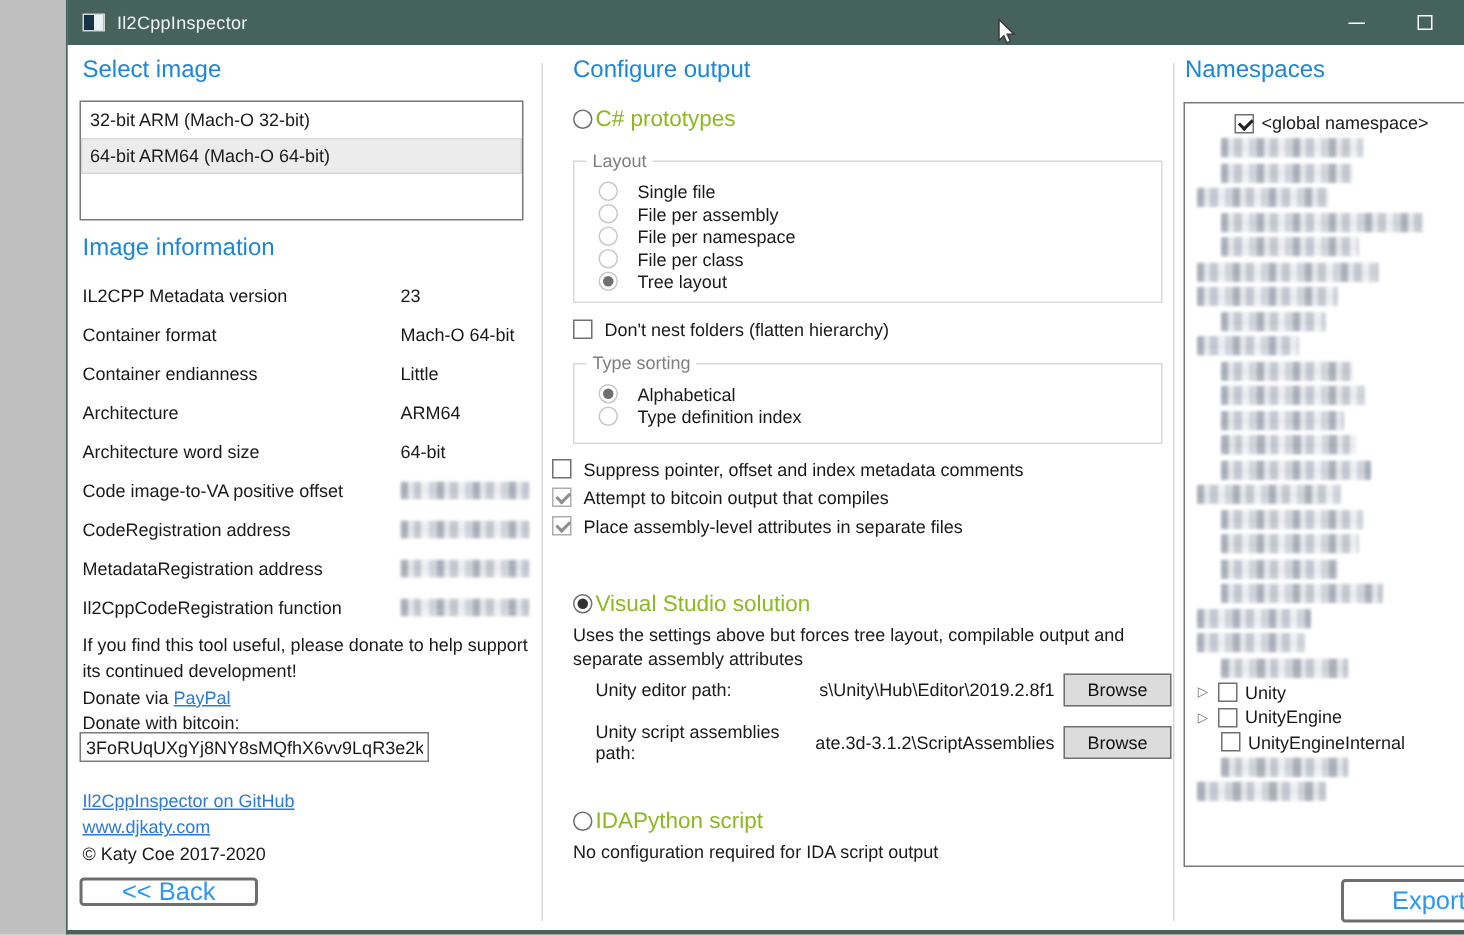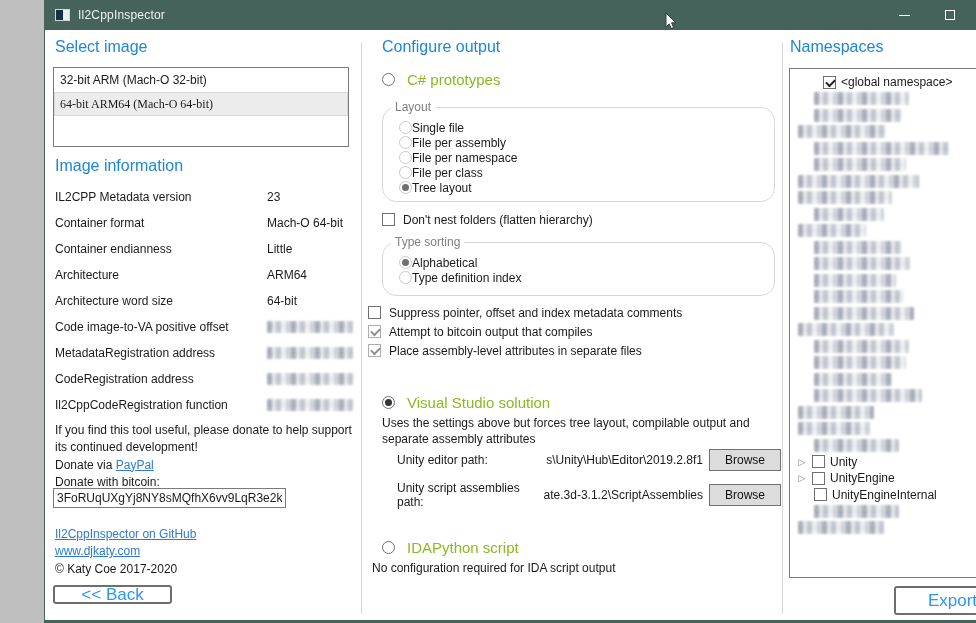--- a/index.html
+++ b/index.html
@@ -22,46 +22,46 @@
   .glyph-min{width:11px;height:1px;background:#fff;}
   .glyph-max{width:10px;height:10px;border:1px solid #fff;}
   .glyph-close{color:#fff;font-size:16px;line-height:16px;}
   
   .body{position:absolute;left:0;top:30px;width:974px;height:590px;background:#fff;}
   .vsep{position:absolute;width:1px;background:#d8d8d8;top:12px;height:572px;}
   .hdr{position:absolute;font-size:16px;color:var(--header_blue);}
   
   .listbox{position:absolute;border:1px solid #7a7a7a;background:#fff;}
   .li{height:24px;line-height:24px;padding-left:6px;font-size:12px;color:#1a1a1a;white-space:nowrap;}
-  .li.sel{background:#ececec;outline:1px solid #d9d9d9;outline-offset:-1px;font-family:Liberation Serif, serif;}
+  .li.sel{background:#ececec;outline:1px solid #d9d9d9;outline-offset:-1px;}
   .irow{height:26px;display:flex;align-items:center;font-size:12px;color:#1a1a1a;}
   .ilab{width:212px;flex:none;}
   .redact{display:inline-block;border-radius:1px;
     background-image:
       repeating-linear-gradient(90deg, rgba(152,158,170,.75) 0 5px, rgba(228,230,235,.75) 5px 9px,
         rgba(186,190,199,.75) 9px 14px, rgba(241,242,245,.75) 14px 19px, rgba(202,206,214,.75) 19px 24px),
       repeating-linear-gradient(0deg,#edeff2 0 4px,#d2d5db 4px 8px,#e5e7eb 8px 12px);
     filter:blur(1px);}
   .val-redact{width:86px;height:12px;}
   .para{font-size:12px;line-height:17.4px;color:#1a1a1a;}
   a.link{color:var(--link_blue);text-decoration:underline;cursor:pointer;}
   .text-input{position:absolute;border:1px solid #7a7a7a;font-size:12px;padding:1px 3px;color:#1a1a1a;background:#fff;}
   .big-btn{position:absolute;background:#fff;border:2px solid #6e6e6e;border-radius:3px;
     color:var(--button_text_blue);font-size:17px;display:flex;align-items:center;justify-content:center;cursor:pointer;}
   
-  .section-radio{position:absolute;display:flex;align-items:center;gap:12px;}
+  .section-radio{position:absolute;display:flex;align-items:center;gap:2px;}
   .section-radio .slab{font-size:15px;color:var(--section_green);}
   .radio{width:13px;height:13px;flex:none;border-radius:50%;border:1px solid #6f6f6f;background:#fff;position:relative;}
   .radio.sel::after{content:"";position:absolute;left:2px;top:2px;width:7px;height:7px;border-radius:50%;background:#333;}
   .radio.dis{border-color:#c9c9c9;}
   .radio.dis.sel::after{background:#6f6f6f;}
-  .groupbox{position:absolute;border:1px solid #d8d8d8;border-radius:14px;}
+  .groupbox{position:absolute;border:1px solid #d8d8d8;border-radius:0;}
   .gb-label{position:absolute;top:-8px;left:8px;background:#fff;padding:0 4px;color:#7f7f7f;font-size:12px;line-height:15px;}
   .opts{padding:12px 0 0 16px;}
-  .opt-row{height:15px;display:flex;align-items:center;gap:0;font-size:12px;color:#1a1a1a;}
+  .opt-row{height:15px;display:flex;align-items:center;gap:13px;font-size:12px;color:#1a1a1a;}
   .checkbox{width:13px;height:13px;flex:none;border:1px solid #707070;background:#fff;position:relative;}
   .checkbox.checked::after{content:"";position:absolute;left:2px;top:2px;width:7px;height:4px;
     border-left:2px solid #222;border-bottom:2px solid #222;transform:rotate(-45deg);}
   .checkbox.dis{border-color:#adadad;}
   .checkbox.dis.checked::after{border-color:#8f8f8f;}
   .chk-row{display:flex;align-items:center;gap:8px;height:19px;font-size:12px;color:#1a1a1a;}
   .desc{position:absolute;font-size:12px;line-height:16px;color:#1a1a1a;}
   .path-row{position:absolute;display:flex;align-items:center;font-size:12px;color:#1a1a1a;}
   .path-label{width:145px;flex:none;}
   .path-value{flex:1;text-align:right;white-space:nowrap;overflow:hidden;}
@@ -130,25 +130,25 @@
         </div>
         <div class="irow">
           <span class="ilab">Architecture word size</span>
           <span class="ival">64-bit</span>
         </div>
         <div class="irow">
           <span class="ilab">Code image-to-VA positive offset</span>
           <span class="redact val-redact"></span>
         </div>
         <div class="irow">
+          <span class="ilab">CodeRegistration address</span>
+          <span class="redact val-redact"></span>
+        </div>
+        <div class="irow">
           <span class="ilab">MetadataRegistration address</span>
-          <span class="redact val-redact"></span>
-        </div>
-        <div class="irow">
-          <span class="ilab">CodeRegistration address</span>
           <span class="redact val-redact"></span>
         </div>
         <div class="irow">
           <span class="ilab">Il2CppCodeRegistration function</span>
           <span class="redact val-redact"></span>
         </div>
       </div>
 
     <div class="para" style="position:absolute;left:10px;top:392px;width:304px">
       <span>If you find this tool useful, please donate to help support its continued development!</span><br>
@@ -246,21 +246,21 @@
     <div class="path-row" style="left:352px;top:451px;width:384px">
       <span class="path-label">Unity script assemblies path:</span>
       <span class="path-value">ate.3d-3.1.2\ScriptAssemblies</span>
       <span class="browse-btn">Browse</span>
     </div>
 
     <div class="section-radio" style="left:337px;top:506px;height:22px">
       <span class="radio" id="ida-rb"></span>
       <span class="slab">IDAPython script</span>
     </div>
-    <div class="desc" style="left:327px;top:530px;width:392px">No configuration required for IDA script output</div>
+    <div class="desc" style="left:337px;top:530px;width:392px">No configuration required for IDA script output</div>
 
     <div class="hdr" style="left:745px;top:8px">Namespaces</div>
     <div class="ns-panel" style="left:744px;top:38px;width:202px;height:510px">
         <div class="ns-row" style="padding-left: 33px;">
           <span class="checkbox checked"></span>
           <span class="nslab">&lt;global namespace&gt;</span>
         </div>
         <div class="ns-row">
           <span class="redact ns-redact" style="width: 95px; margin-left: 24px;"></span>
         </div>

